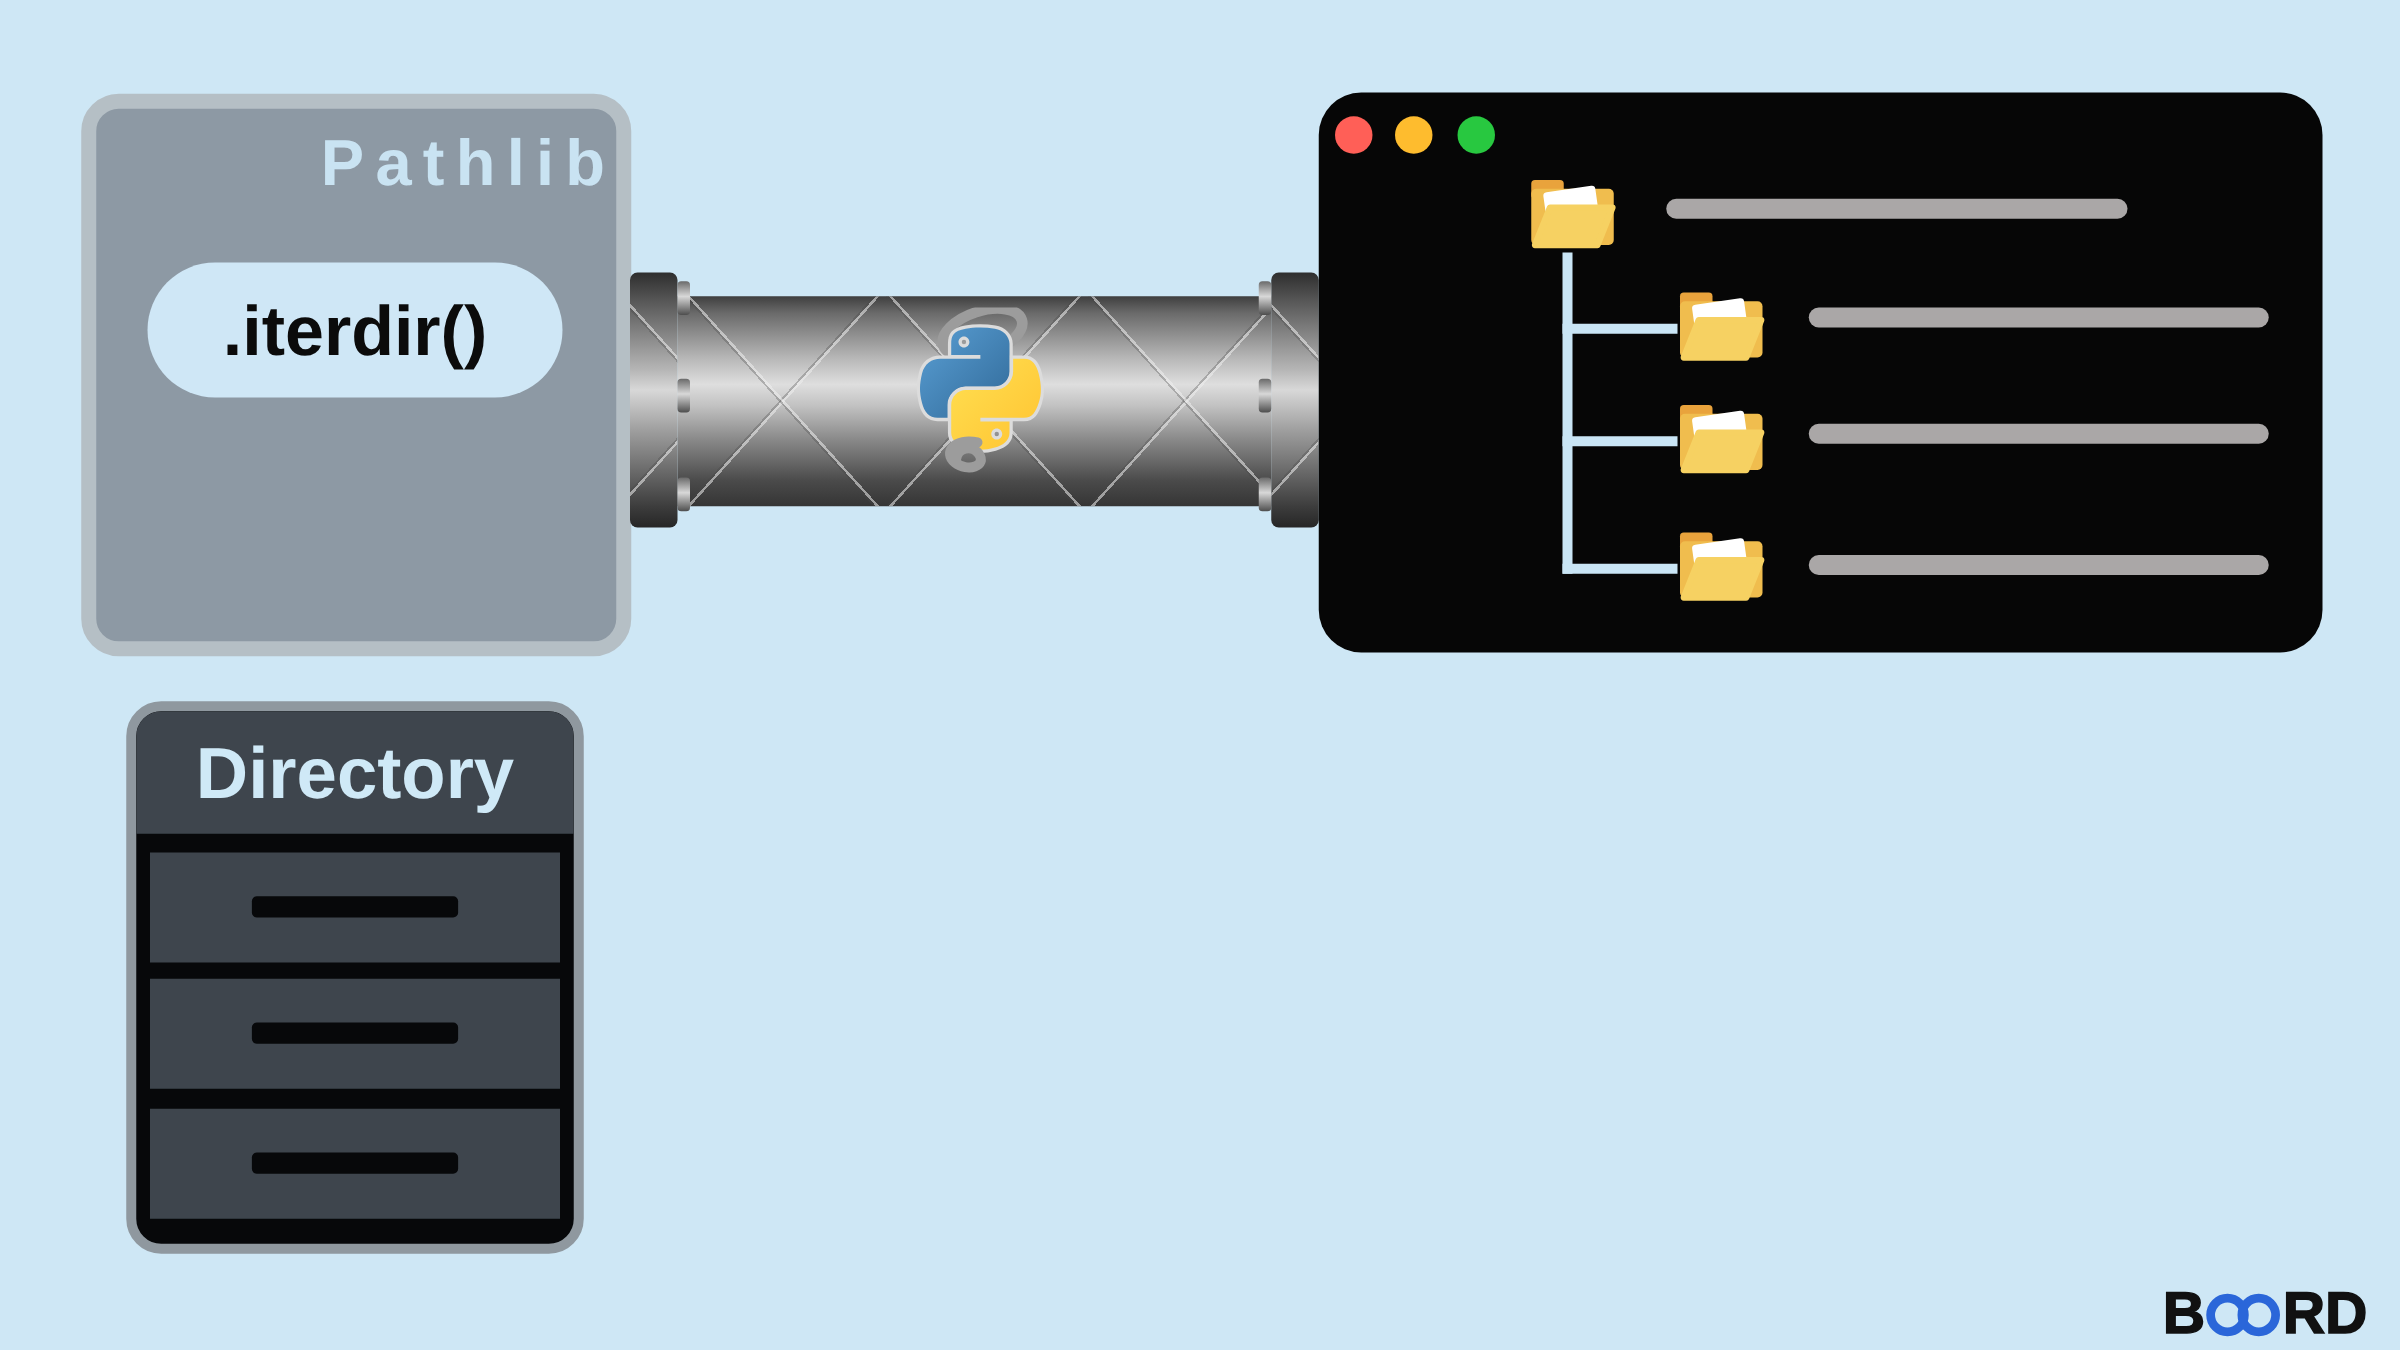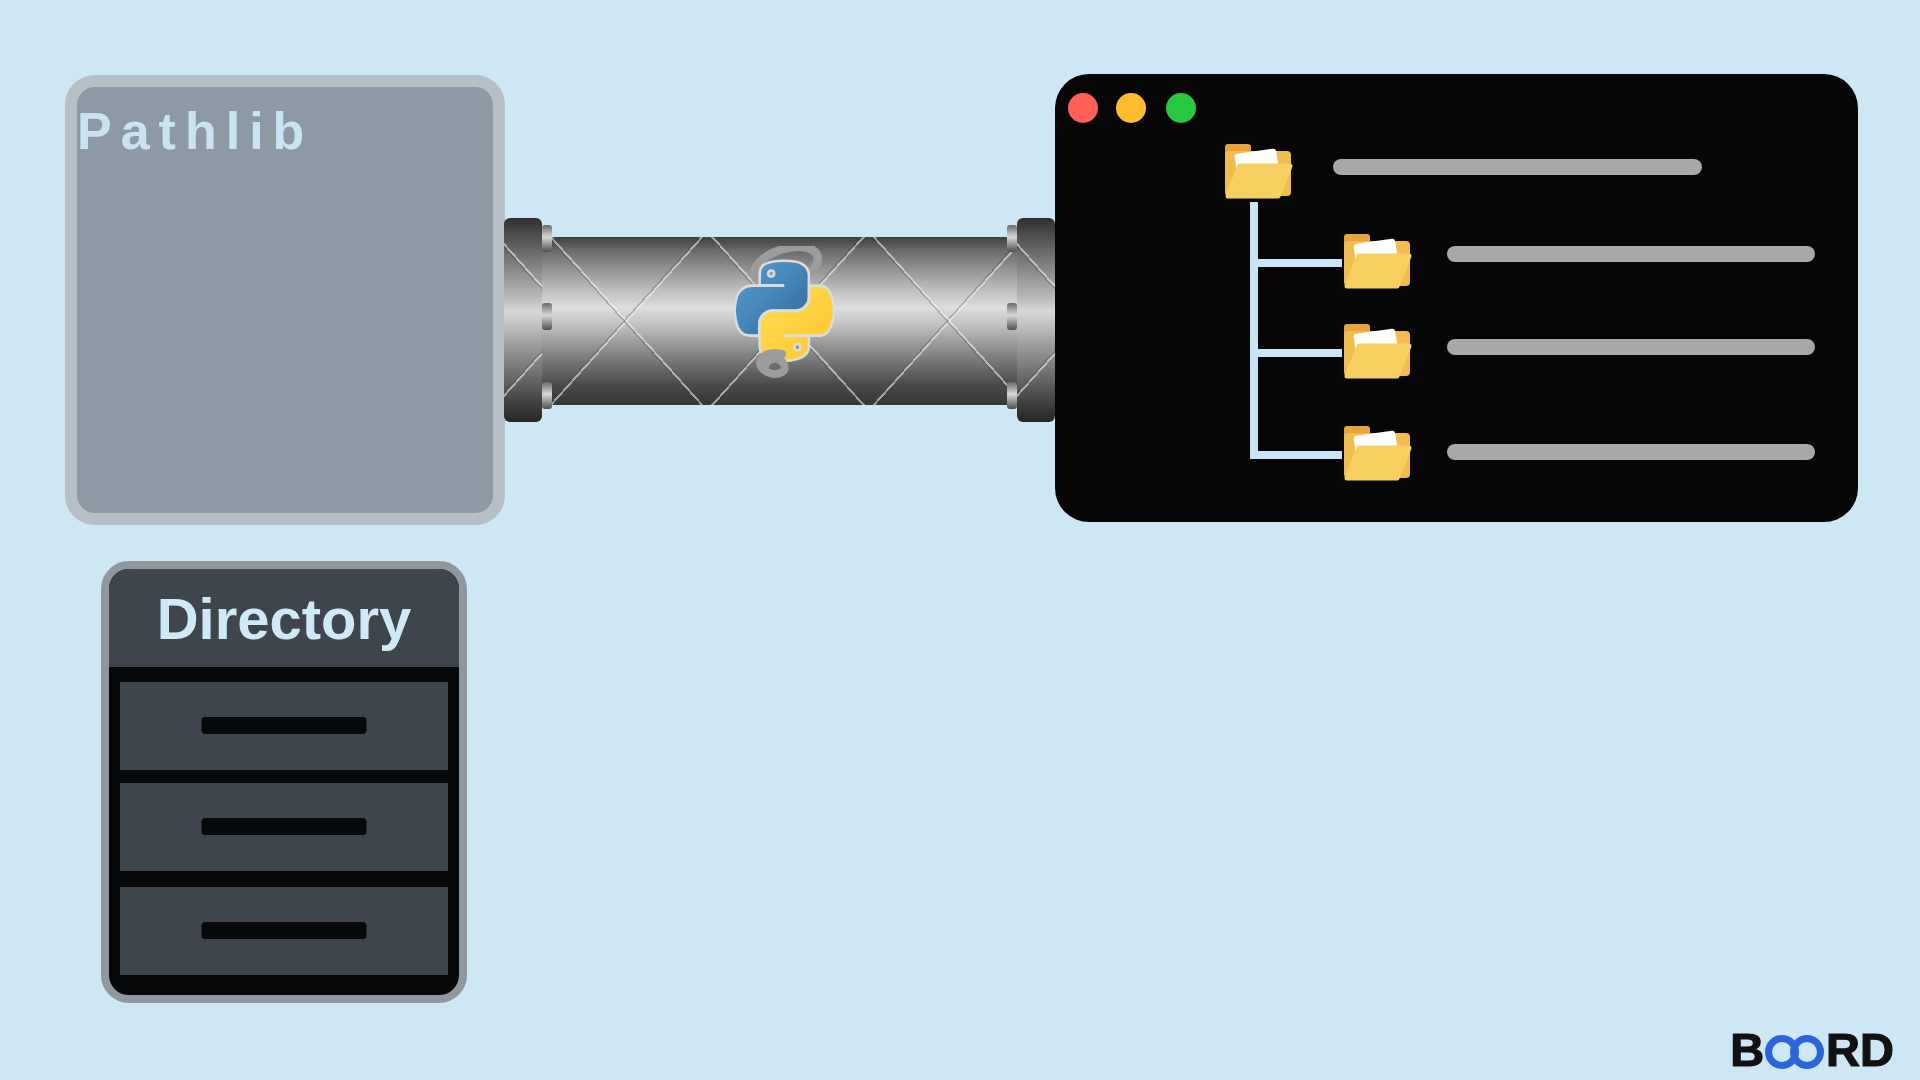--- a/index.html
+++ b/index.html
@@ -1,20 +1,20 @@
 <!DOCTYPE html>
 <html><head>
 <meta charset="utf-8">
 <style>
   html,body{margin:0;padding:0;}
   body{width:1920px;height:1080px;background:#cee7f5;font-family:"Liberation Sans",sans-serif;position:relative;overflow:hidden;}
 
   
   #pathlib-card{position:absolute;left:65px;top:75px;width:440px;height:450px;background:#8d99a4;border:12px solid #b5bfc5;border-radius:30px;box-sizing:border-box;}
-  #pathlib-title{position:absolute;left:0;right:0;top:14px;text-align:left;font-size:52px;font-weight:bold;color:#c9e3f2;letter-spacing:9px;}
+  #pathlib-title{position:absolute;left:0;right:0;top:14px;text-align:right;font-size:52px;font-weight:bold;color:#c9e3f2;letter-spacing:9px;}
   .pill{position:absolute;left:41px;width:332px;height:108px;background:#cfe7f6;border-radius:54px;display:flex;align-items:center;justify-content:center;font-size:56px;font-weight:bold;color:#0b0b0b;}
   #pill-iterdir{top:123px;}
   #pill-glob{top:266px;}
 
   
   .metal{background:linear-gradient(180deg,#3f3f3f 0%,#6a6a6a 8%,#b9b9b9 30%,#dedede 42%,#c2c2c2 52%,#8a8a8a 68%,#4a4a4a 88%,#353535 100%);}
   #pipe-body{position:absolute;left:542px;top:237px;width:475px;height:168px;overflow:hidden;}
   #pipe-body::after,.flange::after{content:"";position:absolute;inset:0;background:
     repeating-linear-gradient(48deg,transparent 0 116.5px,rgba(70,70,70,.30) 116.5px 118px,rgba(238,238,238,.55) 118px 120px),
     repeating-linear-gradient(132deg,transparent 0 116.5px,rgba(70,70,70,.30) 116.5px 118px,rgba(238,238,238,.55) 118px 120px);}
@@ -46,20 +46,21 @@
 
   
   #brand{position:absolute;right:26px;top:1022px;display:flex;align-items:center;font-size:47px;font-weight:bold;color:#111;-webkit-text-stroke:1.2px #111;}
   #brand svg{margin:0 -2px;}
 </style>
 </head>
 <body>
 
 <div id="pathlib-card">
   <div id="pathlib-title">Pathlib</div>
+  <div class="pill" id="pill-iterdir">.iterdir()</div>
 </div>
 
 <div id="pipe-body" class="metal"></div>
 <div class="flange" id="flange-left"></div>
 <div class="flange" id="flange-right"></div>
 <div class="bolt" style="left:542px;top:225px;"></div>
 <div class="bolt" style="left:542px;top:303px;"></div>
 <div class="bolt" style="left:542px;top:382px;"></div>
 <div class="bolt" style="left:1007px;top:225px;"></div>
 <div class="bolt" style="left:1007px;top:303px;"></div>

